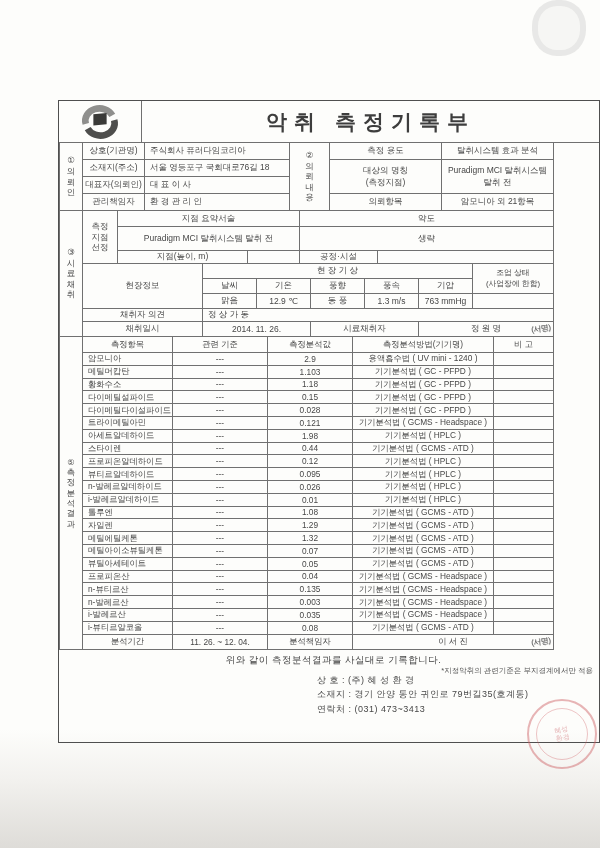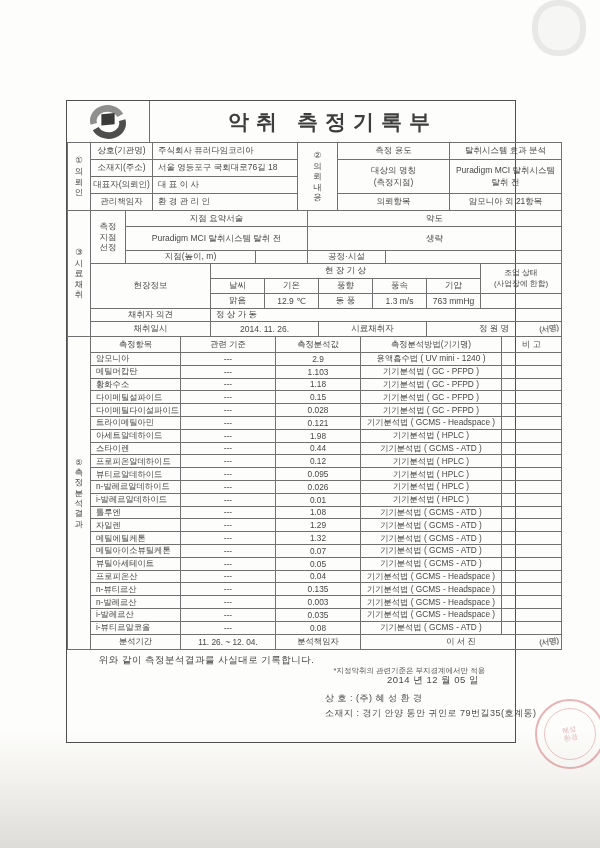--- a/index.html
+++ b/index.html
@@ -13,21 +13,21 @@
   .page {
     position: absolute; inset: 0;
     background: linear-gradient(180deg, #fdfdfb 0%, #fdfdfb 86%, #f2f1ee 92%, #dedcd8 100%);
   }
   .ref-line {
     position: absolute; top: 80px; left: 48px; right: 44px;
     display: flex; justify-content: space-between;
     font-size: 10px; color: #4d4d4d; letter-spacing: 1px;
   }
   .sheet {
-    position: absolute; left: 66px; top: 100px; width: 450px;
+    position: absolute; left: 58px; top: 100px; width: 542px;
     border: 1.5px solid #4f4f4f; background: transparent;
   }
   table { border-collapse: collapse; table-layout: fixed; width: 494px; }
   table + table, .titlebar + table { margin-top: -1px; }
   td {
     border: 1px solid #707070;
     font-size: 8.5px; color: #474747;
     text-align: center; vertical-align: middle;
     padding: 0 2px; overflow: hidden; white-space: nowrap;
   }
@@ -54,21 +54,21 @@
   .res td { font-size: 8.3px; }
   .sign-cell { position: relative; }
   .sign-mark {
     position: absolute; right: 3px; top: 1px;
     font-size: 8px; color: #5c5c5c; transform: rotate(-7deg);
     text-shadow: 0.6px 0.6px 0 rgba(90,90,90,0.45);
     letter-spacing: -0.5px;
   }
   
   .bottom-block { position: relative; height: 93px; padding: 5px 6px 0 8px; margin-top: -1px; }
-  .bottom-top { display: flex; justify-content: center; align-items: flex-start; gap: 19px; }
+  .bottom-top { display: flex; justify-content: flex-end; align-items: flex-start; }
   .statement { font-size: 9.5px; color: #454545; letter-spacing: 0.5px; }
   .note { font-size: 7.5px; color: #555; margin-top: 12px; }
   .company-block { position: absolute; left: 258px; top: 24px; width: 240px; font-size: 9px; color: #474747; }
   .date-line { padding-left: 62px; letter-spacing: 2px; margin-bottom: 4px; font-size: 9.5px; }
   .company-block .cline { line-height: 14.5px; letter-spacing: 0.5px; white-space: nowrap; }
   .paper-note {
     position: absolute; top: 746px; right: 44px;
     font-size: 9px; color: #4d4d4d; letter-spacing: 0.5px;
   }
   
@@ -425,23 +425,23 @@
       </tr>
       </tbody>
     </table>
 
     <div class="bottom-block">
       <div class="bottom-top">
         <span class="statement">위와 같이 측정분석결과를 사실대로 기록합니다.</span>
         <span class="note">*지정악취의 관련기준은 부지경계에서만 적용</span>
       </div>
       <div class="company-block">
-        <div class="cline date-line">2014  년    12  월    05 일</div>
         <div class="cline">상   호 : (주) 혜 성 환 경</div>
         <div class="cline">소재지 : 경기 안양 동안 귀인로 79번길35(호계동)</div>
+        <div class="cline">연락처 : (031)  473~3413</div>
       </div>
     </div>
 
     <div class="red-seal">
       <span>혜성
 환경</span>
     </div>
 
   </div>
 

